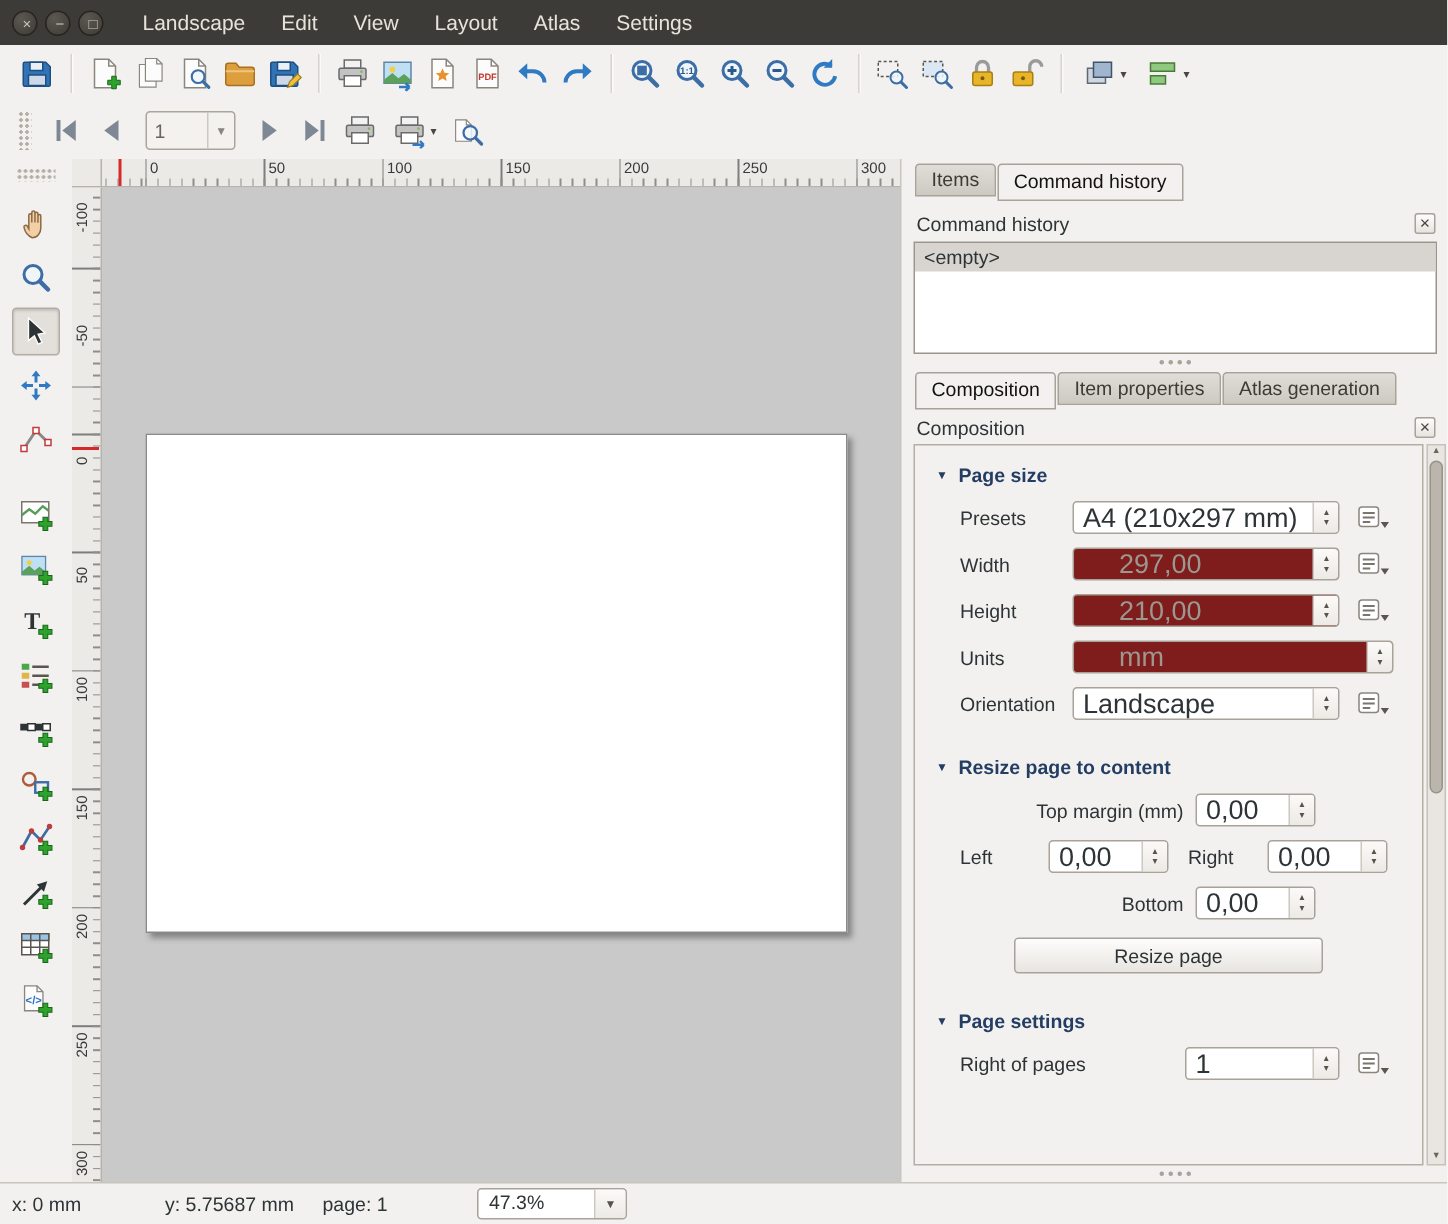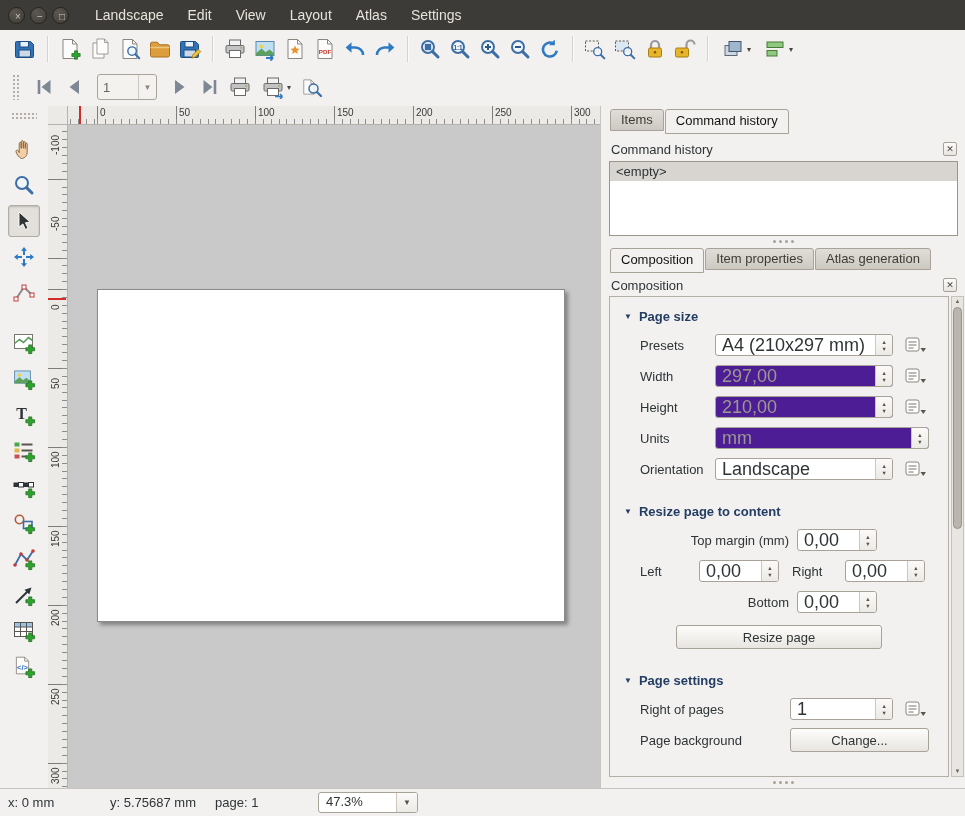--- a/index.html
+++ b/index.html
@@ -86,21 +86,21 @@
   .sec-header{display:flex;align-items:center;margin:12px 0 10px 14px;font-weight:bold;color:#233d63;font-size:13px;}
   .sec-header.sec2{margin-top:24px;}
   .tri{font-size:8px;margin-right:7px;color:#233d63;}
   .row{display:flex;align-items:center;margin:0 19px 9px 30px;height:22px;}
   .lab{flex:0 0 75px;font-size:13px;}
   .lab2{flex:0 0 150px;font-size:13px;}
   .combo,.spinbox{height:22px;box-sizing:border-box;border:1px solid #a8a299;border-radius:3px;background:#fff;display:flex;align-items:center;overflow:hidden;}
   .combo .val,.spinbox .val{flex:1;padding:0 6px;font-size:18px;white-space:nowrap;overflow:hidden;}
   .updown{width:16px;align-self:stretch;border-left:1px solid #ccc7bf;display:flex;flex-direction:column;align-items:center;justify-content:center;color:#57534c;background:linear-gradient(#fbfaf8,#eceae5);}
   .updown b{font-size:6.5px;line-height:7px;font-weight:normal;}
-  .disabled{background:#4c1d95;}
+  .disabled{background:#7f1d1d;padding-left:24px;}
   .disabled .val{color:#9d988f;}
   .w180{width:180px;} .w215{width:215px;} .w104{width:104px;} .w80{width:80px;}
   .ddbtn{width:26px;height:22px;margin-left:10px;border:1px solid transparent;border-radius:2px;background:transparent;display:flex;align-items:center;justify-content:center;padding:0;}
   .ddbtn svg{width:22px;height:18px;display:block;}
   .row-topmargin{display:flex;justify-content:flex-end;align-items:center;gap:8px;margin:0 71px 9px 30px;height:22px;}
   .row-lr{display:grid;grid-template-columns:59px 80px 1fr 80px;align-items:center;margin:0 23px 9px 30px;height:22px;}
   .row-lr .rlab{padding-left:13px;font-size:13px;}
   .btnrow{display:flex;justify-content:center;margin:12px 0 0;}
   .pushbtn{height:24px;border:1px solid #a8a299;border-radius:3px;background:linear-gradient(#fdfdfc,#e8e5e0);
            font-family:inherit;font-size:13px;color:#2e3436;padding:0 10px;box-sizing:border-box;}
@@ -690,24 +690,20 @@
               </span>
           </div>
           <button class="ddbtn">
               <svg viewBox="0 0 22 18">
                 <rect x="1" y="2" width="13" height="13" rx="2" fill="#fff" stroke="#8a857d"></rect>
                 <path d="M3.5 6h8M3.5 9h8M3.5 12h5" stroke="#7a756d" stroke-width="1.2"></path>
                 <path d="M15.5 12h5.5l-2.75 4z" fill="#5a564f"></path>
               </svg>
             </button>
         </div>
-        <div class="row">
-          <span class="lab2">Page background</span>
-          <button class="pushbtn w140">Change...</button>
-        </div>
 
       </div>
 
       <div class="scrollbar">
         <div class="scroll-arrow up">▲</div>
         <div class="scroll-slider"></div>
         <div class="scroll-arrow down">▼</div>
       </div>
       <div class="splitter splitter-2">
           <i></i>

